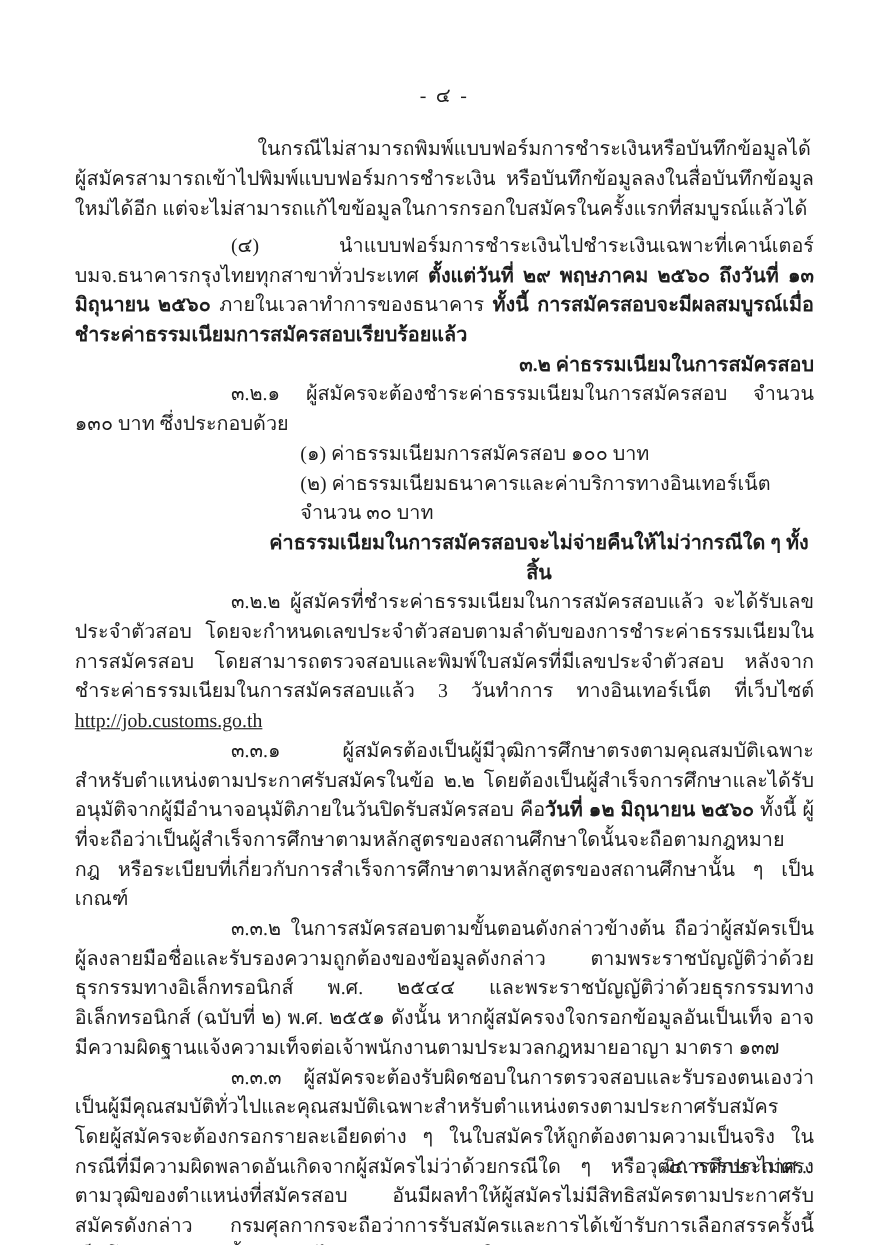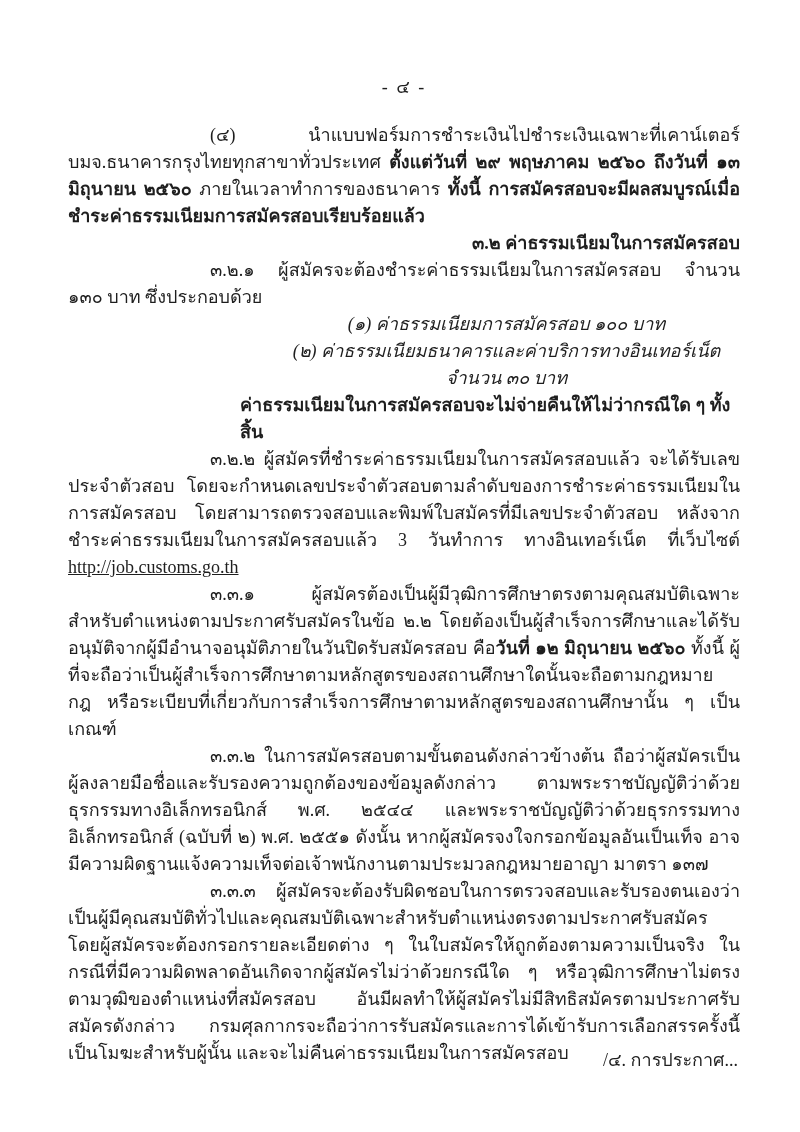--- a/index.html
+++ b/index.html
@@ -34,27 +34,26 @@
   .indent-clause { text-indent: 142px; }
   .indent-intro  { text-indent: 166px; }
   .step4 { margin-top: 7px; }
   .heading {
     font-weight: bold;
     margin: 0 0 0 140px;
     text-align: right;
   }
   .fee-item {
     margin: 0 0 0 205px;
-    text-align: center;
-    font-style: italic;
+    text-align: left;
   }
   .no-refund {
     font-weight: bold;
     margin: 0 0 0 172px;
-    text-align: left;
+    text-align: center;
   }
   .bold { font-weight: bold; }
   .doc-link {
     font-weight: normal;
     text-decoration: underline;
     color: inherit;
     cursor: pointer;
   }
   .continuation {
     position: absolute;
@@ -63,20 +62,21 @@
     margin: 0;
   }
 </style>
 </head>
 <body>
 
 <div class="page">
 
   <p class="page-number">- ๔ -</p>
 
+  <p class="para indent-intro">ในกรณีไม่สามารถพิมพ์แบบฟอร์มการชำระเงินหรือบันทึกข้อมูลได้ ผู้สมัครสามารถเข้าไปพิมพ์แบบฟอร์มการชำระเงิน หรือบันทึกข้อมูลลงในสื่อบันทึกข้อมูลใหม่ได้อีก แต่จะไม่สามารถแก้ไขข้อมูลในการกรอกใบสมัครในครั้งแรกที่สมบูรณ์แล้วได้</p>
 
   <p class="para indent-clause step4"><span>(๔) นำแบบฟอร์มการชำระเงินไปชำระเงินเฉพาะที่เคาน์เตอร์ บมจ.ธนาคารกรุงไทยทุกสาขาทั่วประเทศ </span><span class="bold">ตั้งแต่วันที่ ๒๙ พฤษภาคม ๒๕๖๐ ถึงวันที่ ๑๓ มิถุนายน ๒๕๖๐</span><span> ภายในเวลาทำการของธนาคาร </span><span class="bold">ทั้งนี้ การสมัครสอบจะมีผลสมบูรณ์เมื่อชำระค่าธรรมเนียมการสมัครสอบเรียบร้อยแล้ว</span></p>
 
   <p class="para heading">๓.๒ ค่าธรรมเนียมในการสมัครสอบ</p>
 
   <p class="para indent-clause">๓.๒.๑ ผู้สมัครจะต้องชำระค่าธรรมเนียมในการสมัครสอบ จำนวน ๑๓๐ บาท ซึ่งประกอบด้วย</p>
 
   <p class="para fee-item">(๑) ค่าธรรมเนียมการสมัครสอบ ๑๐๐ บาท</p>
 
   <p class="para fee-item">(๒) ค่าธรรมเนียมธนาคารและค่าบริการทางอินเทอร์เน็ต จำนวน ๓๐ บาท</p>

